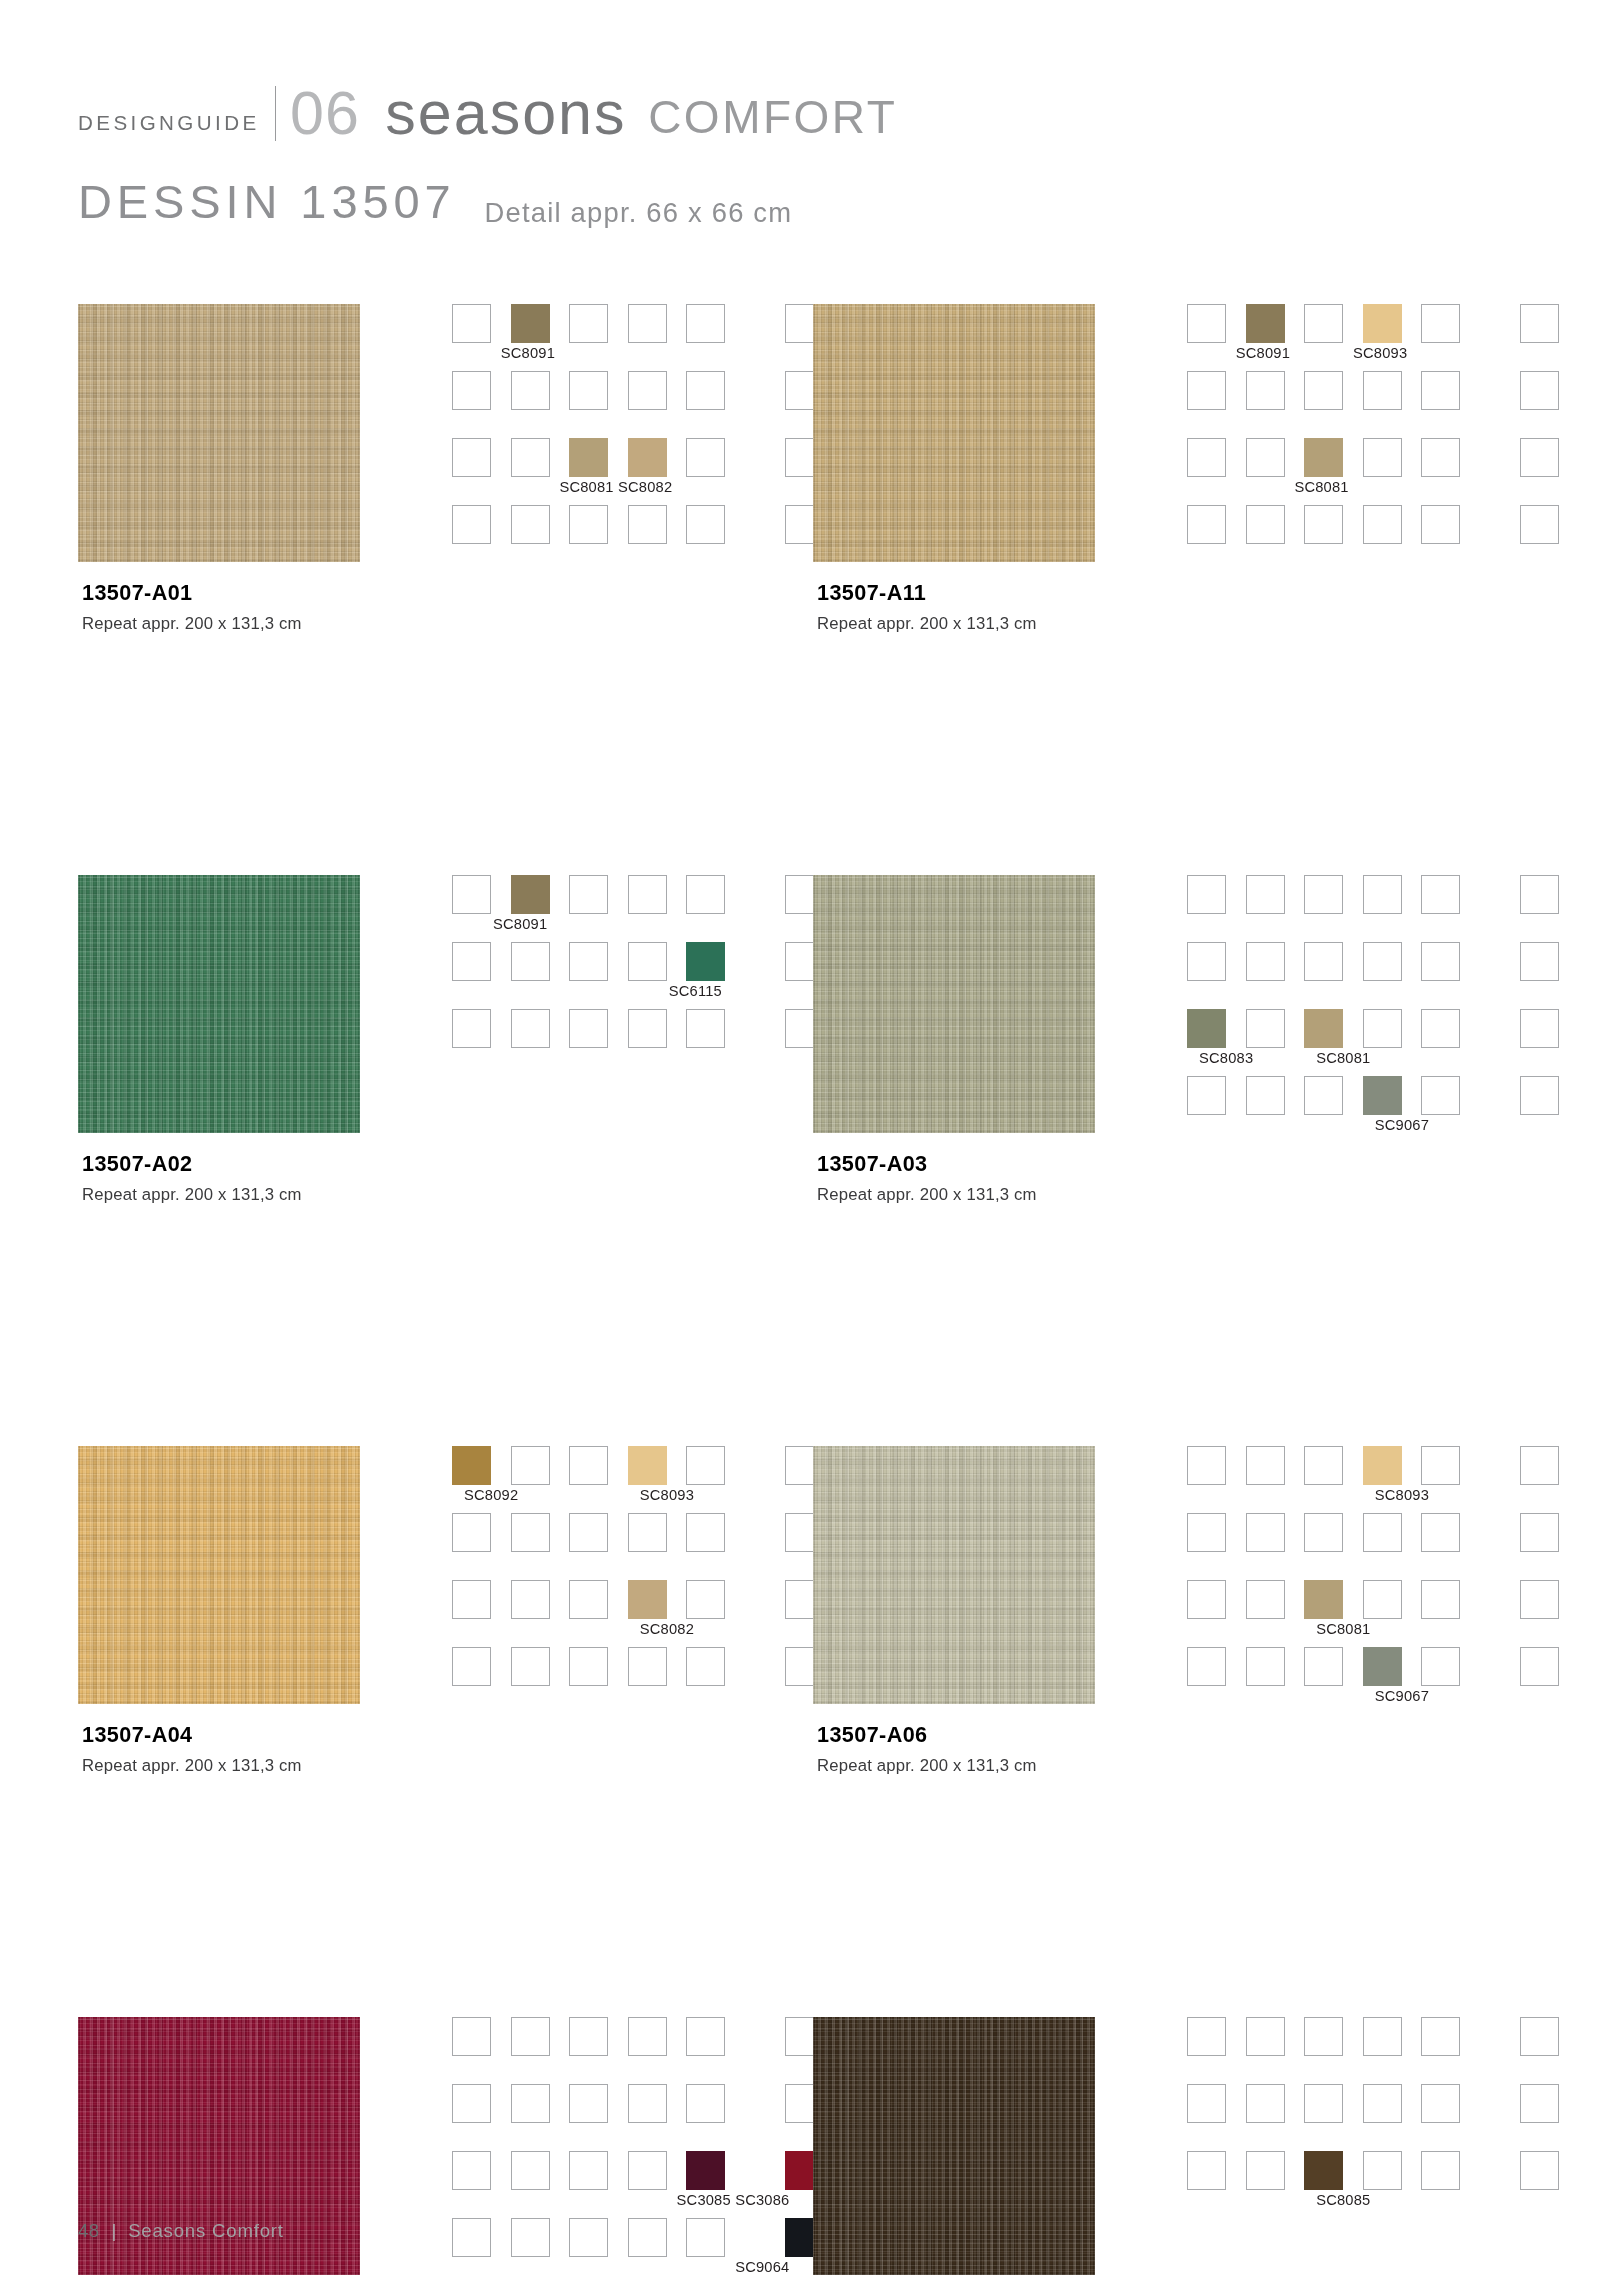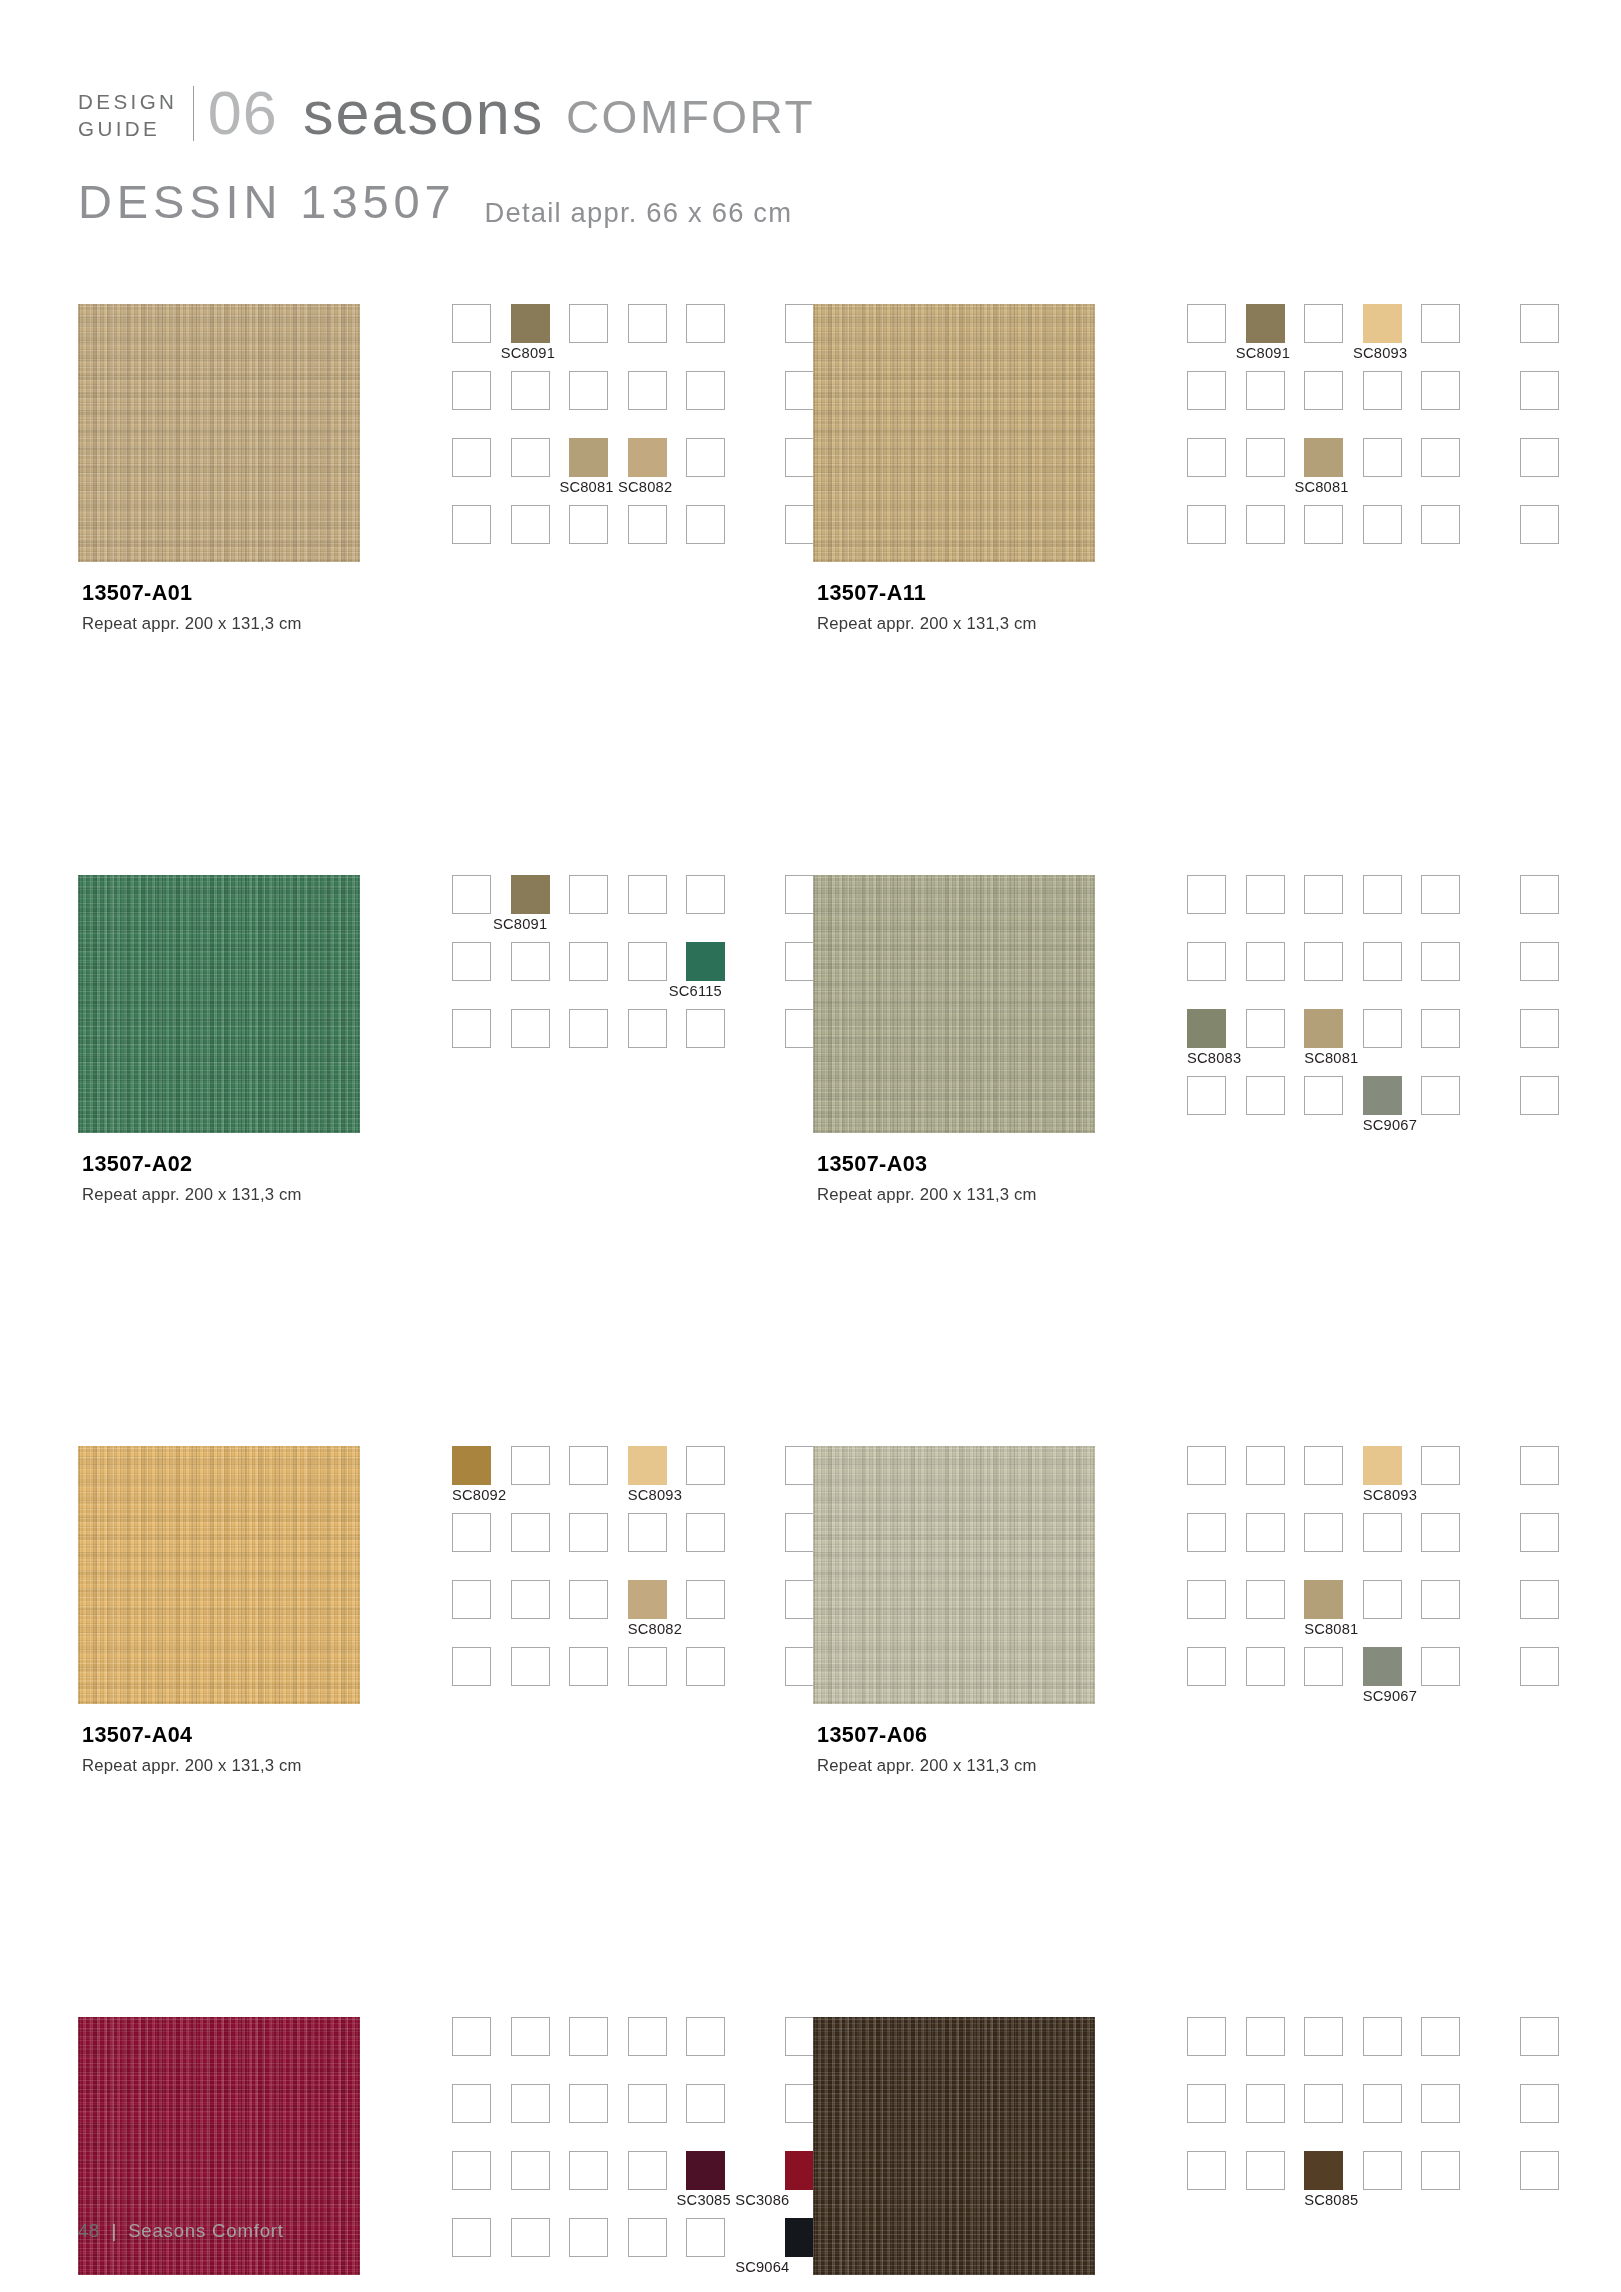--- a/index.html
+++ b/index.html
@@ -32,21 +32,21 @@
     width: 1470px;
   }
   .brandline {
     display: flex;
     align-items: flex-end;
     height: 65px;
     white-space: nowrap;
   }
   .dg-stack {
     display: flex;
-    flex-direction: column;
+    flex-direction: row;
     justify-content: flex-end;
     line-height: 1.0;
     padding-bottom: 3.9px;
   }
   .dg-stack span {
     font-size: 20.6px;
     letter-spacing: 3.4px;
     color: #6f7072;
     font-weight: 400;
   }
@@ -181,21 +181,21 @@
     position: absolute;
     left: -9.8px;
     top: 41px;
     font-size: 14.7px;
     letter-spacing: 0.2px;
     color: #231f20;
     white-space: nowrap;
     font-family: "Liberation Sans", sans-serif;
   }
   .cell .code.shift-left { left: -17.6px; }
-  .cell .code.shift-none { left: 0px; }
+  .cell .code.shift-none { left: 12px; }
 
   
   .caption {
     position: absolute;
     left: 4px;
     top: 276px;
     width: 412px;
   }
   .caption .name {
     font-size: 21.6px;

